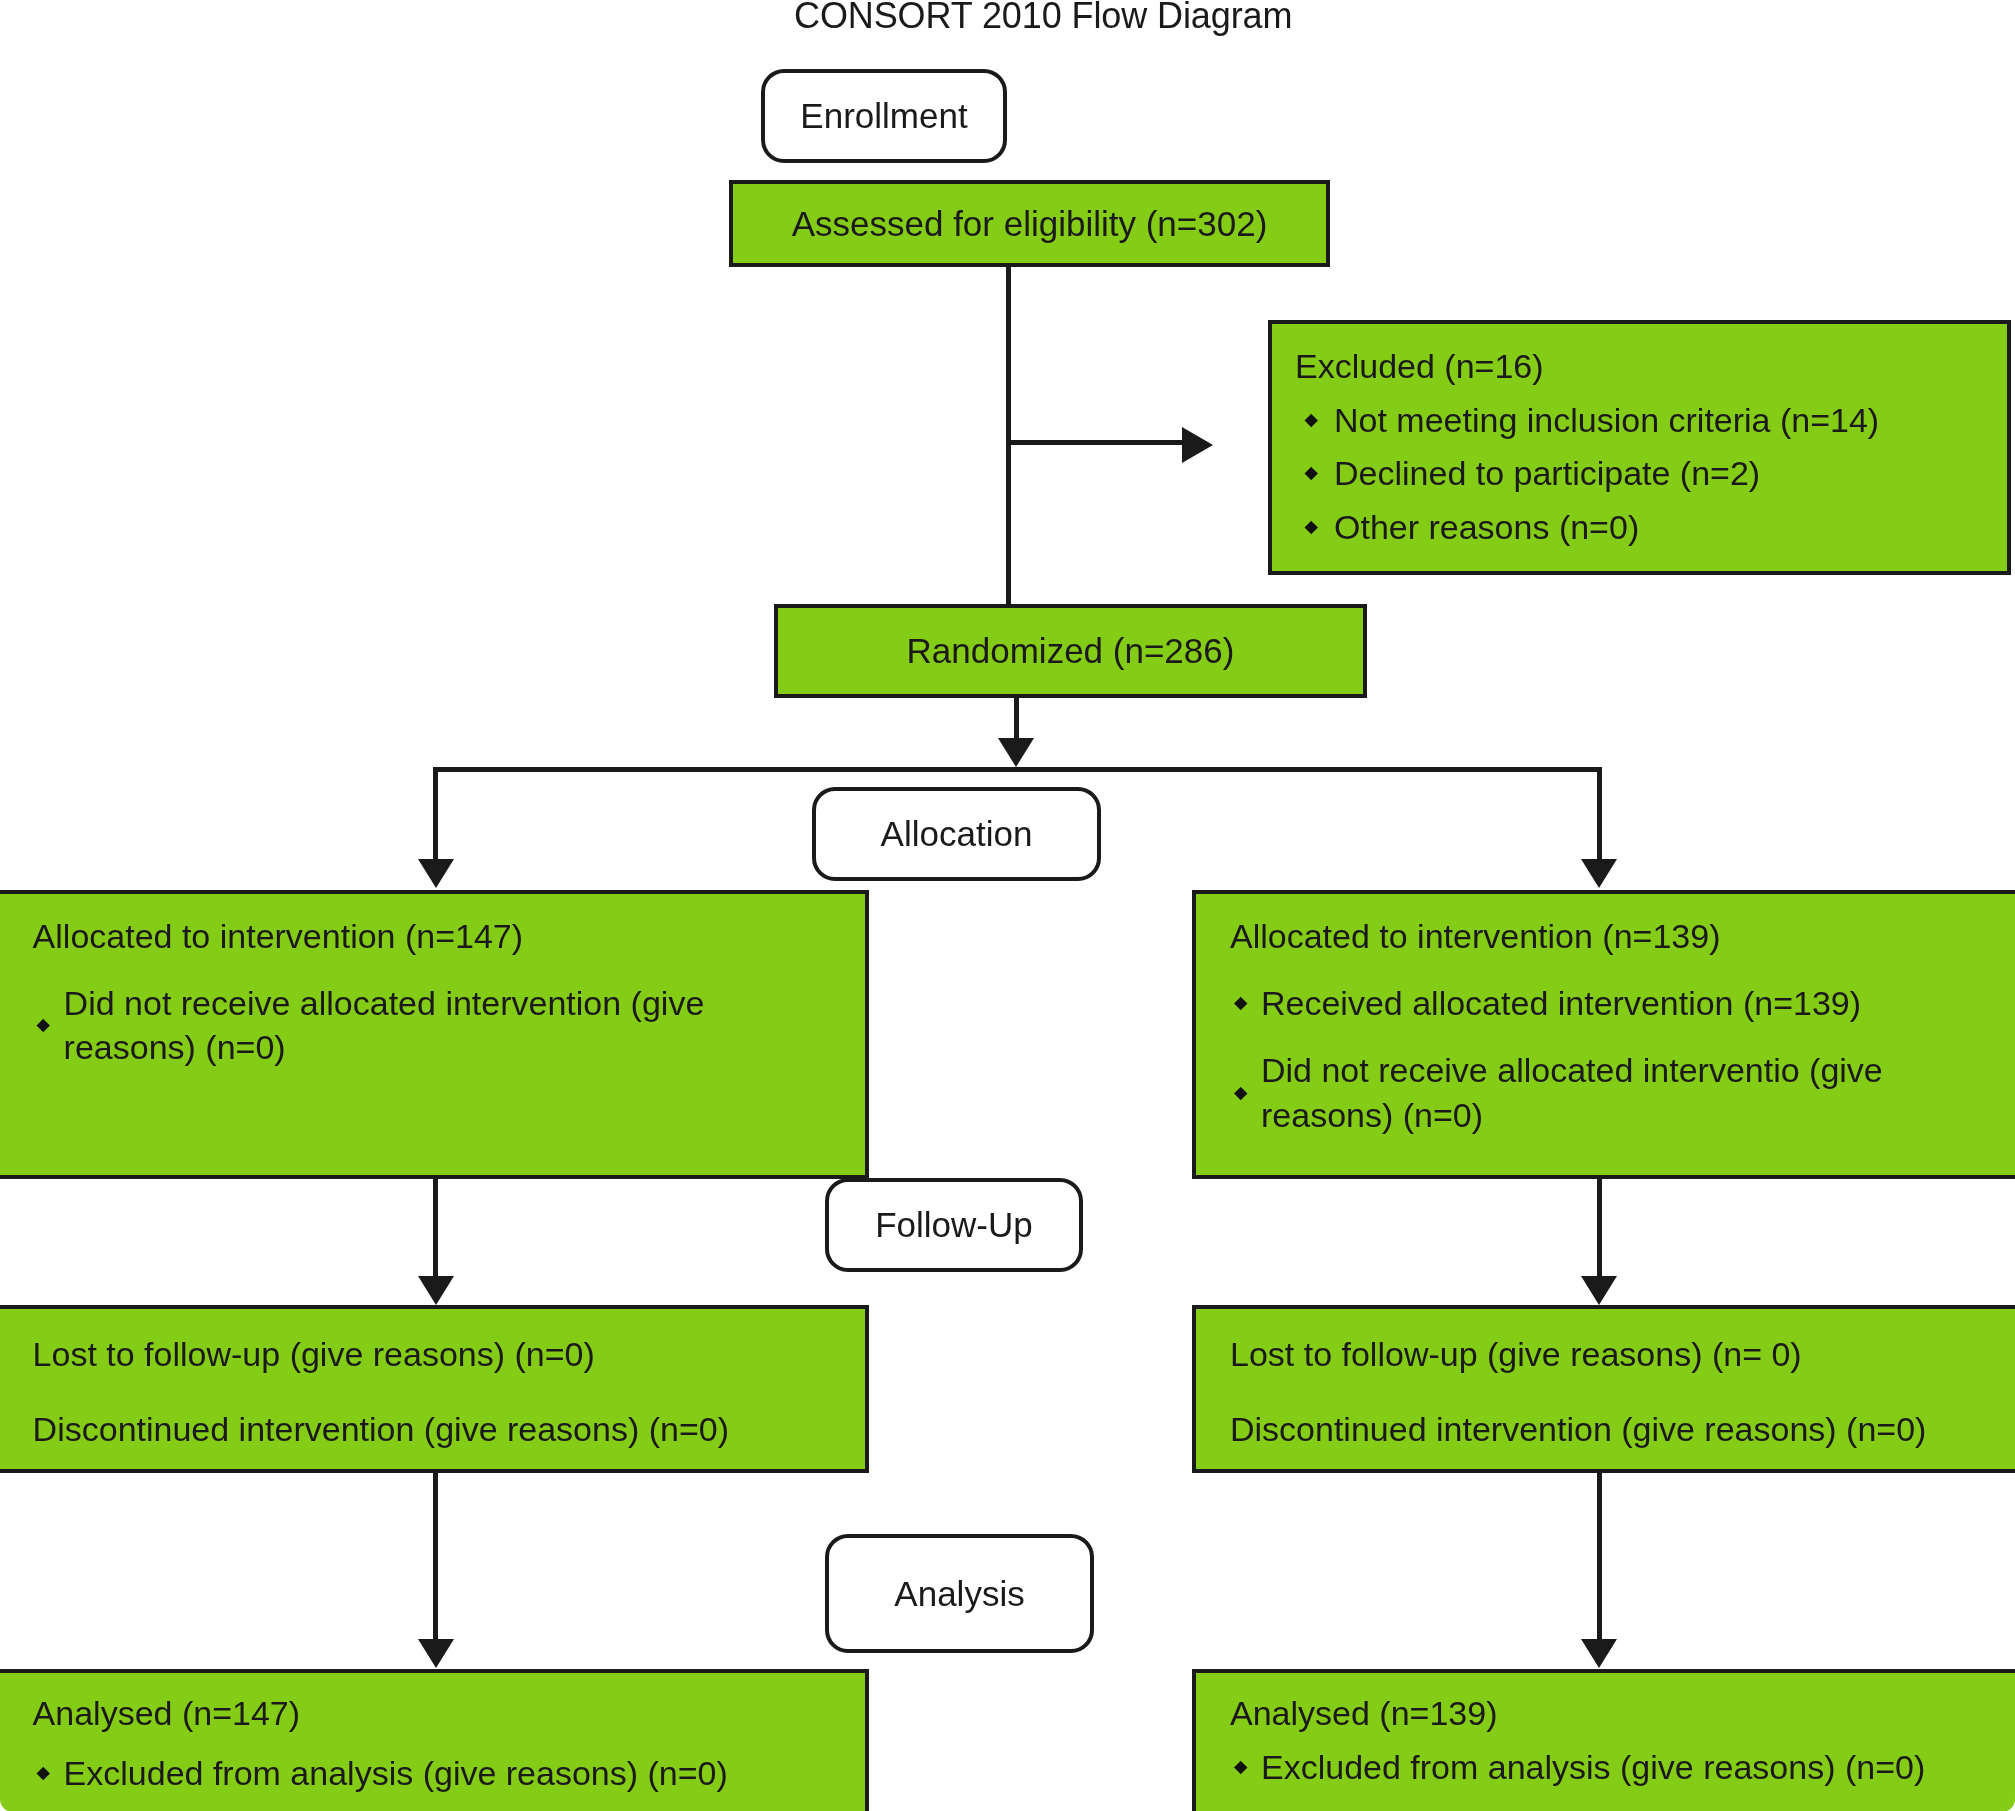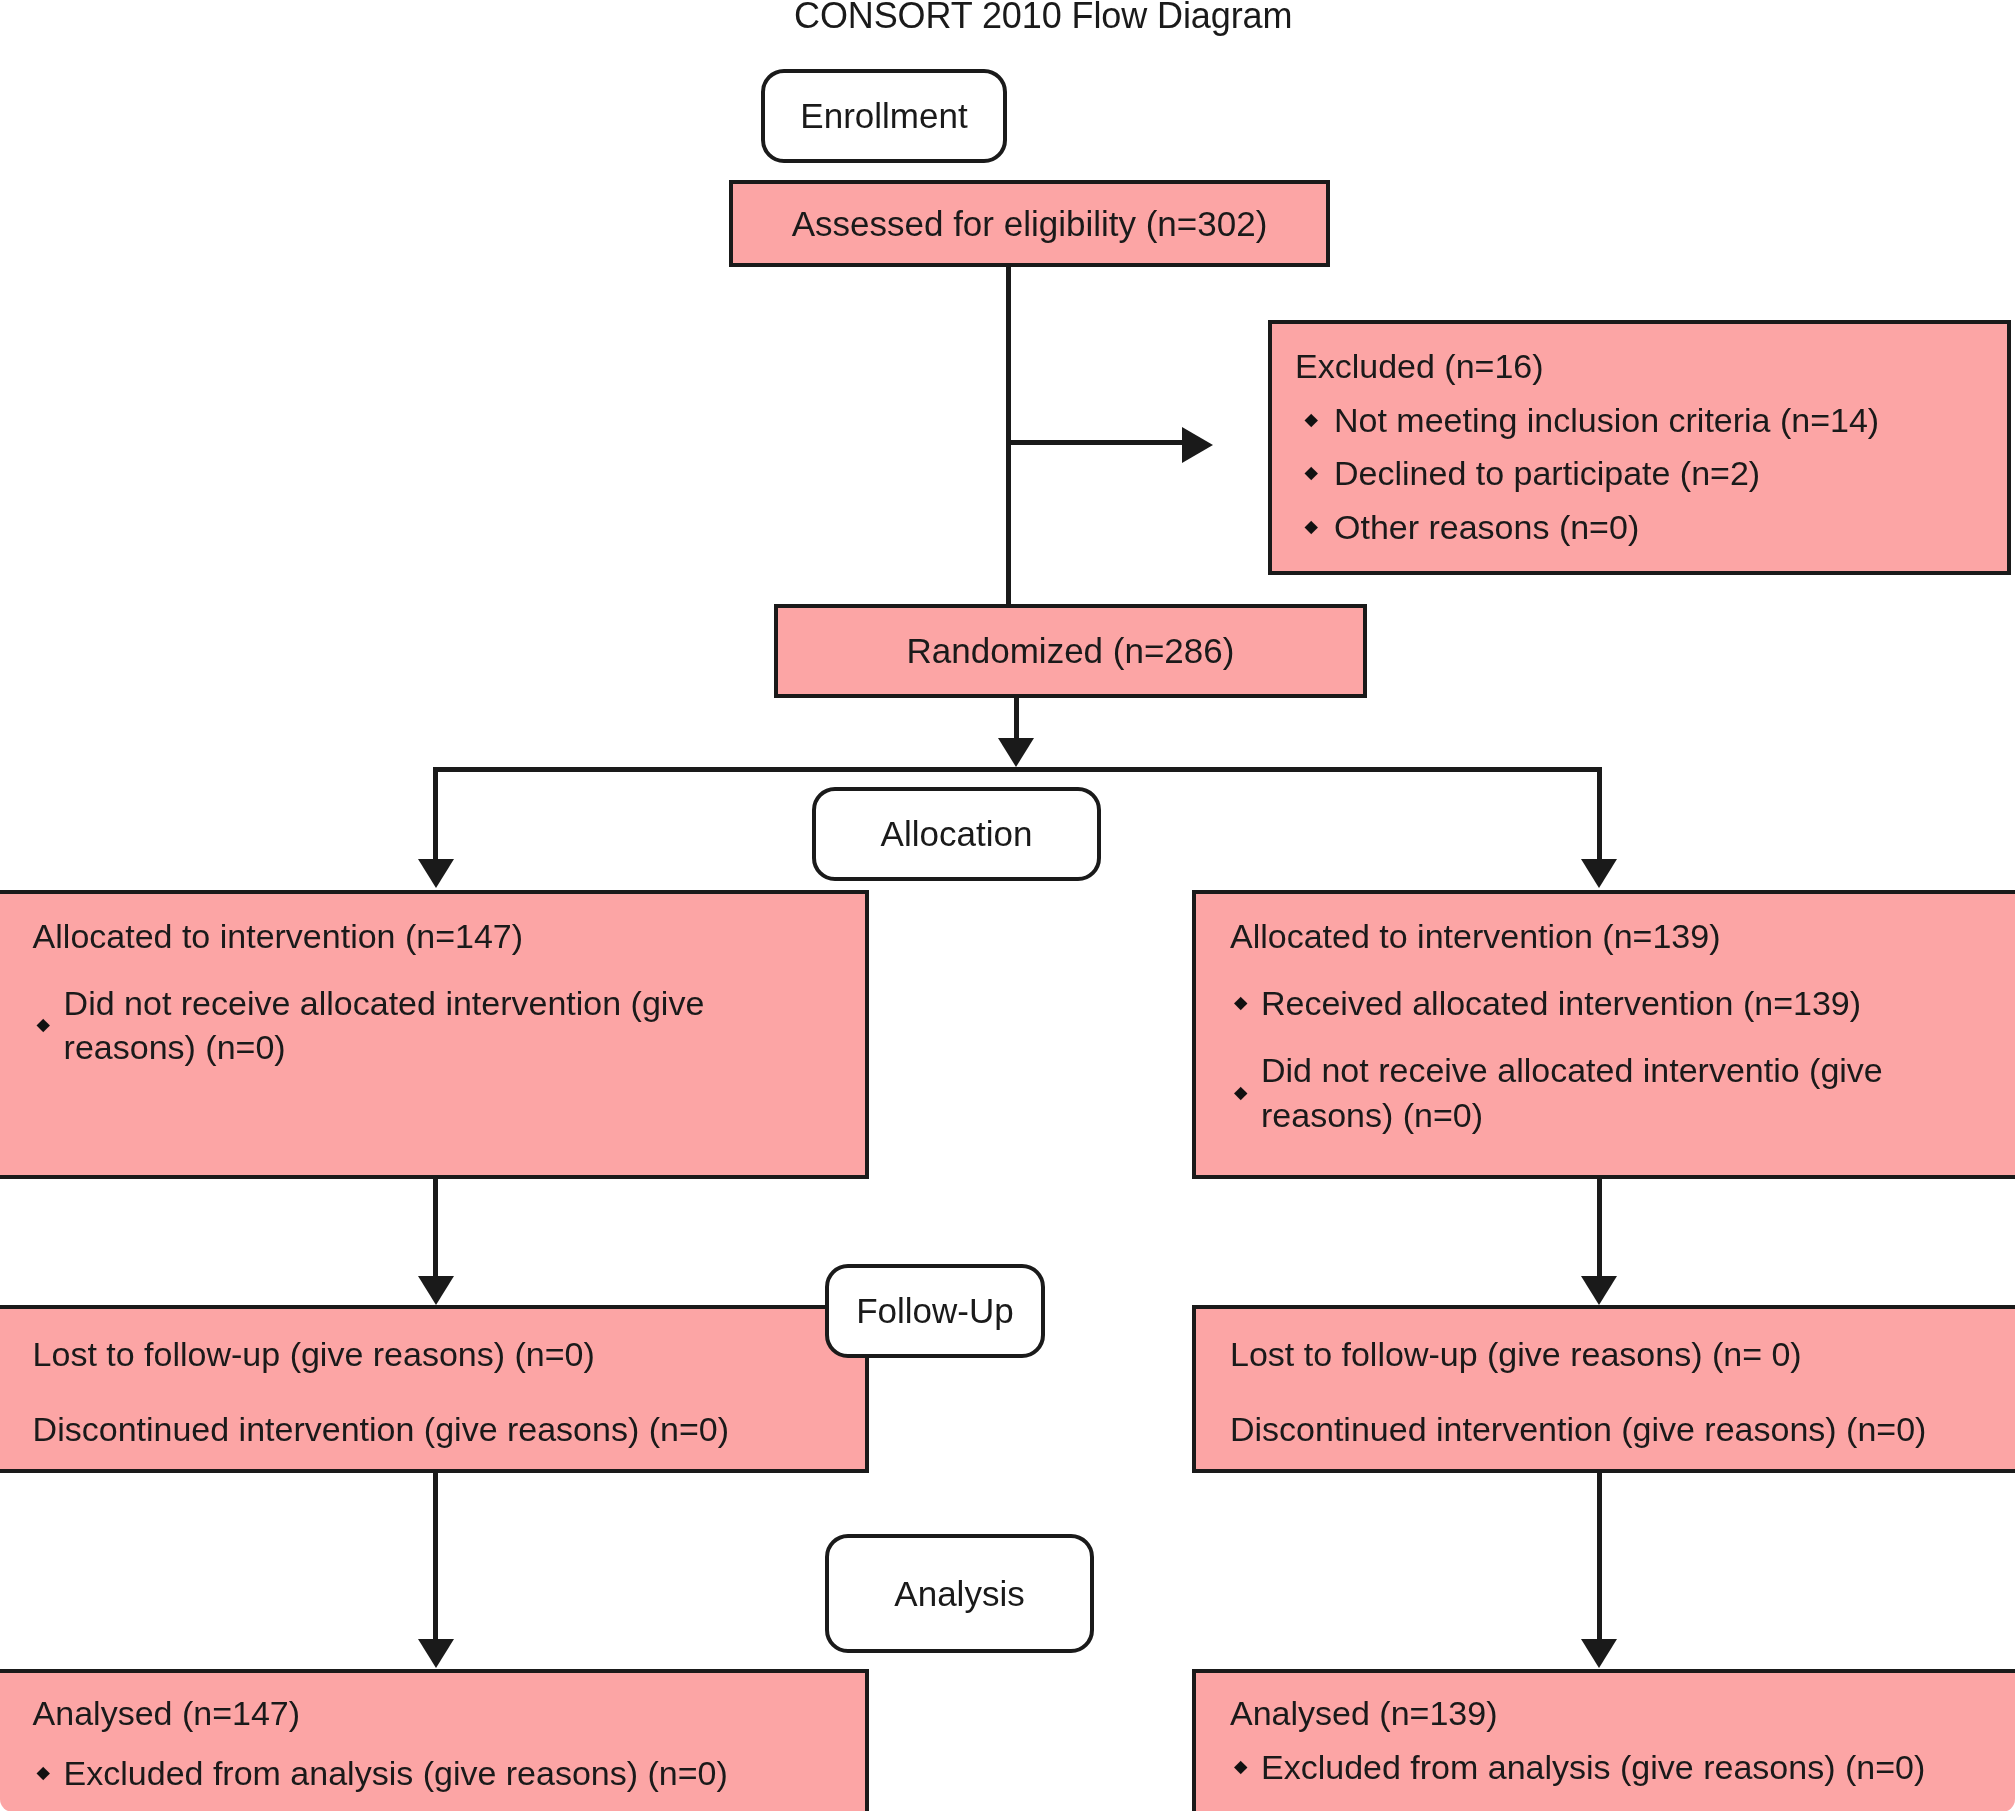--- a/index.html
+++ b/index.html
@@ -42,21 +42,21 @@
     align-items: center;
     justify-content: center;
     font-size: 35px;
     color: #1a1a1a;
     z-index: 6;
   }
 
   
   .box {
     border: 4px solid #1a1a1a;
-    background: #fca5a5;
+    background: #84cc16;
     z-index: 4;
   }
   .box-inner {
     padding: 20px 23px 12px 23px;
     font-size: 34px;
     line-height: 1.30;
     color: #1a1a1a;
   }
   .box-inner.center {
     display: flex;
@@ -190,21 +190,21 @@
       </ul>
     </div>
   </div>
 
   <div class="abs vline" style="left:433px; top:1178px; height:99px;"></div>
   <div class="abs arrow-down" style="left:418px; top:1276px;"></div>
 
   <div class="abs vline" style="left:1597px; top:1178px; height:99px;"></div>
   <div class="abs arrow-down" style="left:1581px; top:1276px;"></div>
 
-  <div class="abs pill" style="left:825px; top:1264px; width:220px; height:94px;">
+  <div class="abs pill" style="left:825px; top:1178px; width:258px; height:94px;">
     <span>Follow-Up</span>
   </div>
 
   <div class="abs box" style="left:-5.4px; top:1305px; width:874px; height:168px;">
     <div class="box-inner" style="padding-left:34px; padding-top:23px;">
       <p class="spaced">Lost to follow-up (give reasons) (n=0)</p>
       <p class="lead">Discontinued intervention (give reasons) (n=0)</p>
     </div>
   </div>
 

